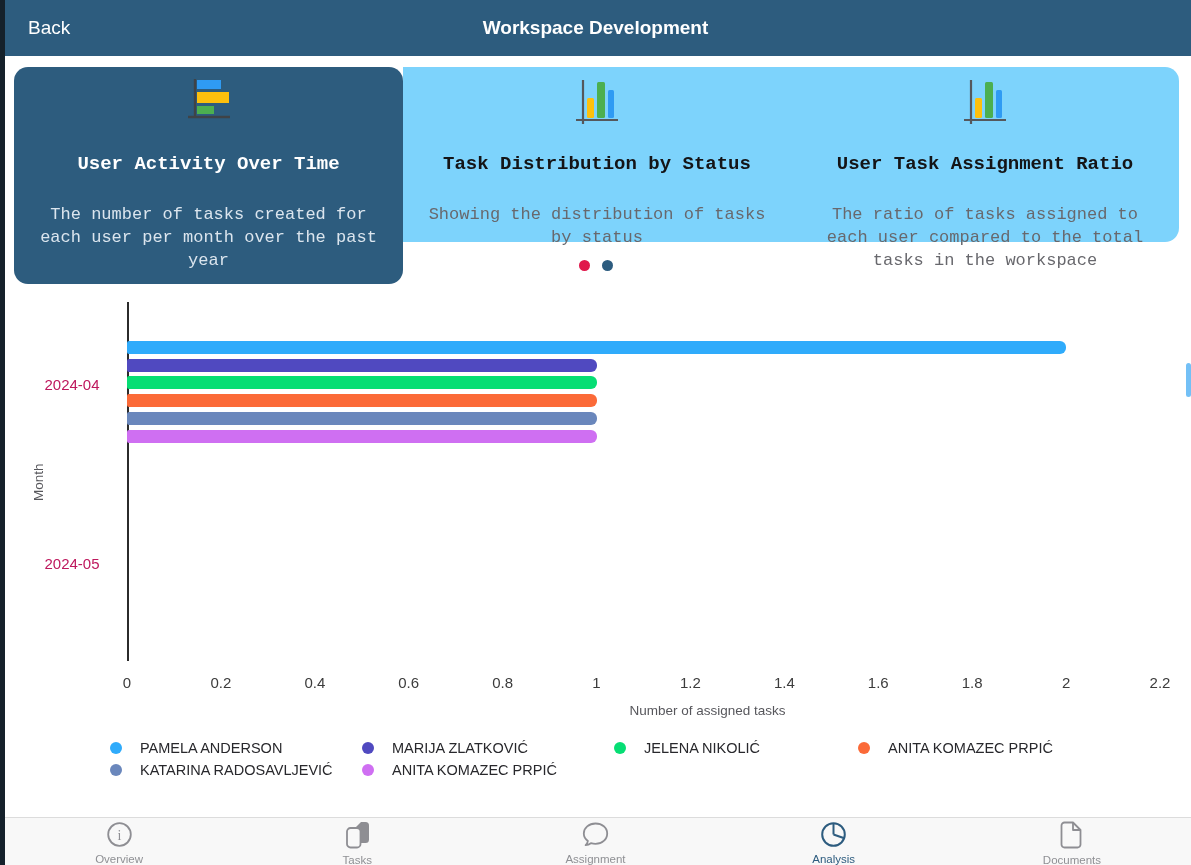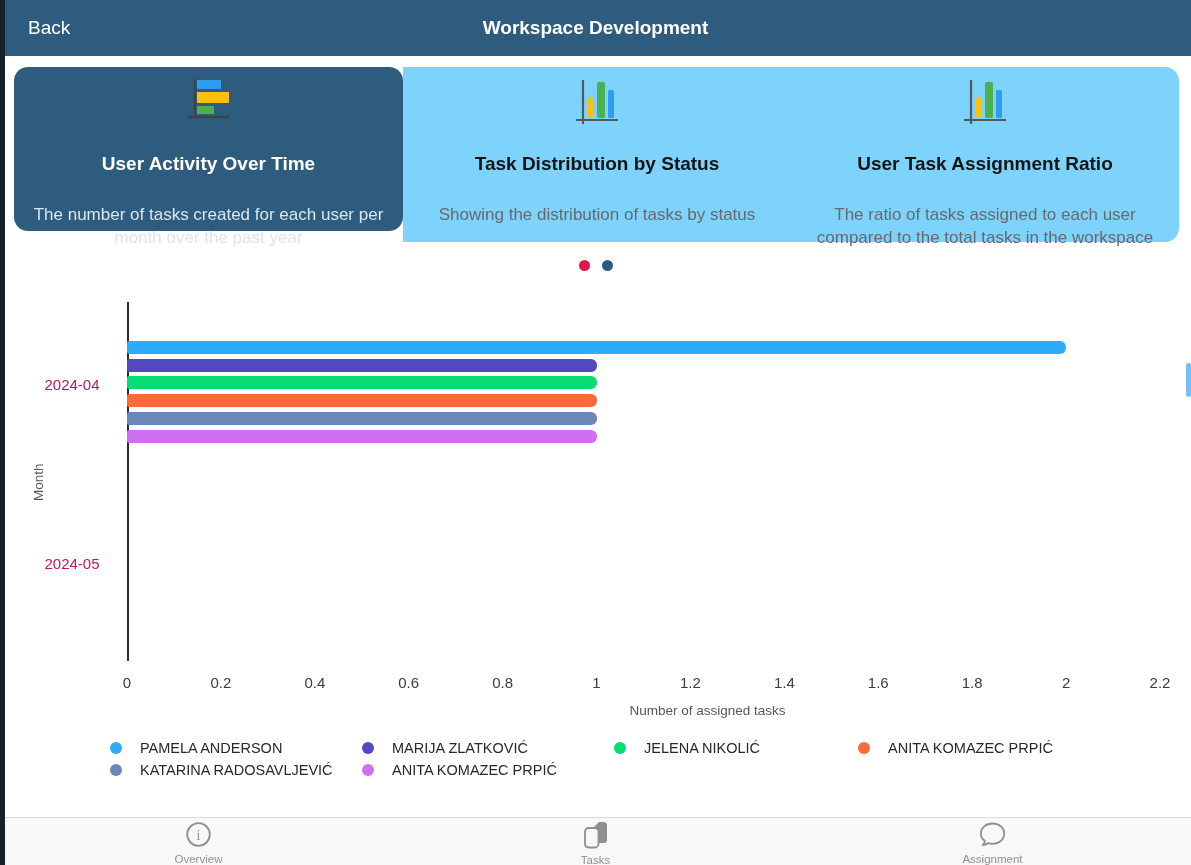--- a/index.html
+++ b/index.html
@@ -11,21 +11,21 @@
 
   
   .topbar { position:absolute; left:0; top:0; width:1191px; height:56px; background:#2d5c7e; z-index:10; }
   .back-btn { position:absolute; left:28px; top:0; height:56px; color:#fff; font-size:19px;
               background:none; border:none; font-family:inherit; cursor:pointer; display:flex; align-items:center; }
   .page-title { position:absolute; left:0; top:0; width:100%; height:56px; display:flex; align-items:center;
                 justify-content:center; color:#fff; font-size:19px; font-weight:bold; }
 
   
   .cards { position:absolute; left:14px; top:67px; width:1165px; height:175px; display:flex; }
-  .card { position:relative; height:164px; cursor:pointer; }
+  .card { position:relative; height:217px; cursor:pointer;font-family:Liberation Mono, monospace; }
   .card-dark { width:389px; background:#2d5c7e; border-radius:14px; }
   .card-panel { width:776px; height:175px; background:#7dd3fc; border-radius:0 14px 14px 0; display:flex; }
   .card-light { width:388px; }
   .card-icon { position:absolute; top:11px; left:0; width:100%; display:flex; justify-content:center; }
   .card-title { position:absolute; top:86px; left:0; width:100%; text-align:center; font-size:19px; font-weight:bold; }
   .card-dark .card-title { color:#ffffff; }
   .card-light .card-title { color:#141416; }
   .card-desc { position:absolute; top:137px; left:0; width:100%; padding:0 18px; text-align:center;
                font-size:17px; line-height:1.35; }
   .card-dark .card-desc { color:#dbe5ee; }
@@ -199,15 +199,33 @@
     </div>
     <div class="tab">
       <span>
         <svg width="29" height="27" viewBox="0 0 29 27">
           <path d="M14.5 2.5 C8 2.5 2.8 6.9 2.8 12.4 c0 3 1.6 5.7 4.1 7.5 -0.2 1.6 -1 3.1 -2.3 4.3
                    2 -0.1 3.9 -0.9 5.3 -2 1.4 0.4 3 0.7 4.6 0.7 6.5 0 11.7 -4.5 11.7 -10.5 S21 2.5 14.5 2.5 z" fill="none" stroke="currentColor" stroke-width="1.8" stroke-linejoin="round"></path>
         </svg>
       </span>
       <span class="tab-label">Assignment</span>
     </div>
+    <div class="tab active">
+      <span>
+        <svg width="27" height="27" viewBox="0 0 27 27">
+          <circle cx="13.5" cy="13.5" r="11.3" fill="none" stroke="currentColor" stroke-width="2"></circle>
+          <path d="M13.5 13.5 V2.2 M13.5 13.5 L24.3 17.2" fill="none" stroke="currentColor" stroke-width="2"></path>
+        </svg>
+      </span>
+      <span class="tab-label">Analysis</span>
+    </div>
+    <div class="tab">
+      <span>
+        <svg width="25" height="28" viewBox="0 0 25 28">
+          <path d="M5.5 1.5 H14 L21.5 9 V23.5 a3 3 0 0 1 -3 3 H5.5 a3 3 0 0 1 -3 -3 V4.5 a3 3 0 0 1 3 -3 Z" fill="none" stroke="currentColor" stroke-width="1.8" stroke-linejoin="round"></path>
+          <path d="M14 1.5 V9 H21.5" fill="none" stroke="currentColor" stroke-width="1.8" stroke-linejoin="round"></path>
+        </svg>
+      </span>
+      <span class="tab-label">Documents</span>
+    </div>
   </div>
 
 </div>
 
 </body></html>

